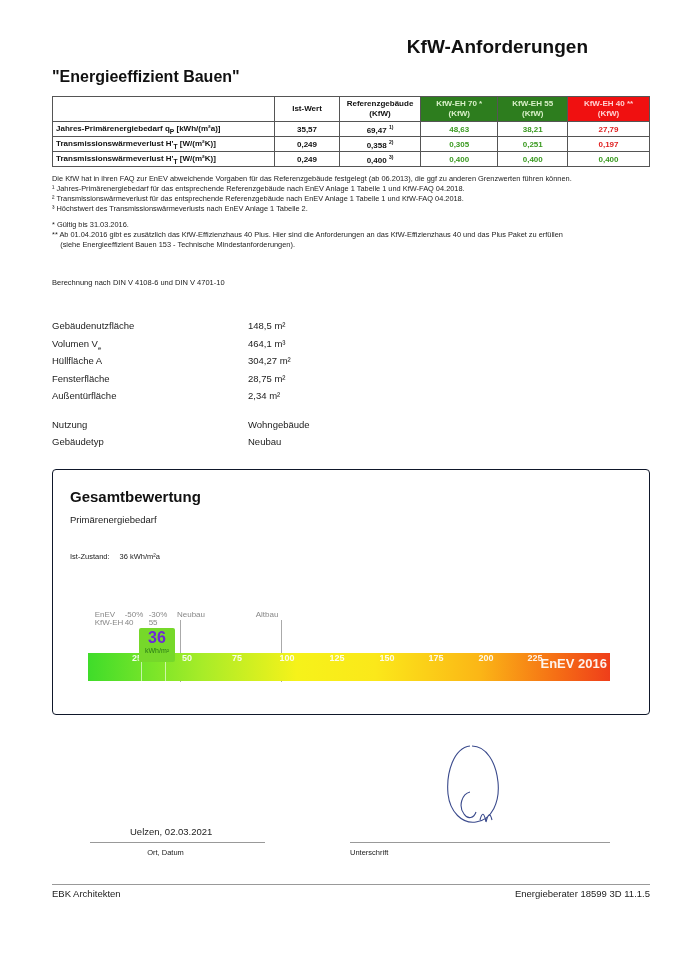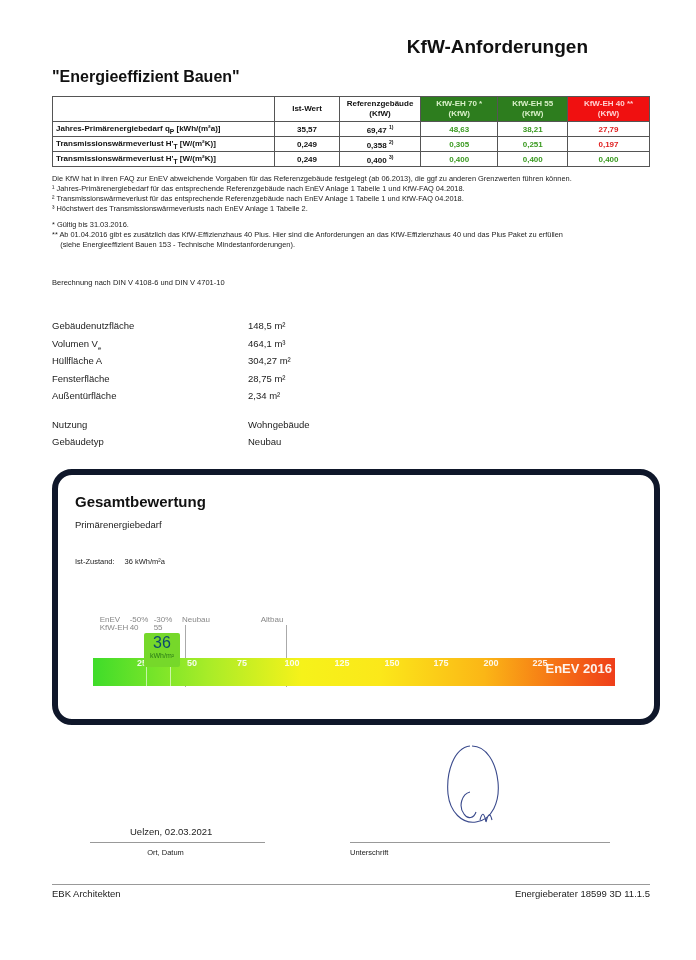--- a/index.html
+++ b/index.html
@@ -18,31 +18,31 @@
   td.r { color:#e02020; }
   sup { font-size:5px; }
   .notes { left:52px; top:174px; width:610px; font-size:7.4px; line-height:10px; color:#222; }
   .notes div { white-space:nowrap; }
   .calc { left:52px; top:278px; font-size:7.5px; color:#222; }
   .props { left:52px; top:320px; font-size:9.5px; color:#222; }
   .prow { position:relative; height:17.5px; }
   .prow .k { position:absolute; left:0; }
   .prow .v { position:absolute; left:196px; }
   .gap { height:11px; }
-  .box { left:52px; top:469px; width:596px; height:244px; border:6px solid #0f172a; border-radius:20px; }
+  .box { left:52px; top:469px; width:596px; height:244px; border:1px solid #0f172a; border-radius:4px; }
   .box-title { left:17px; top:18px; font-size:15px; font-weight:bold; color:#111; }
   .box-sub { left:17px; top:44px; font-size:9.5px; color:#222; }
   .box-ist { left:17px; top:82px; font-size:7.5px; color:#222; }
   .box-ist span.v { margin-left:10px;margin-top:28px; }
   .scale-bar { left:35px; top:183px; width:522px; height:28px; background:linear-gradient(to right,#3fdc2a 0%,#a8ec28 22%,#f6f21a 40%,#fbe81a 55%,#fbb616 75%,#f56d15 90%,#ef3e1a 100%); }
   .tick { position:absolute; top:183px; font-size:9px; color:#fff; opacity:0.9; transform:translateX(-50%); font-weight:bold; }
   .vline { position:absolute; width:1px; background:#aaa; }
   .mlabel { position:absolute; font-size:8px; color:#888; transform:translateX(-50%); line-height:8px; white-space:nowrap; }
   .marker { left:86px; top:158px; width:36px; height:34px; background:#76d82a; border-radius:2px; text-align:center; }
-  .marker .mv { font-size:16px; font-weight:normal; color:#0c4a6e; line-height:18px; margin-top:1px; }
+  .marker .mv { font-size:16px; font-weight:bold; color:#6d28d9; line-height:18px; margin-top:1px; }
   .marker .mu { font-size:7px; color:#2a7a16; line-height:8px; }
   .enev { right:42px; top:186px; font-size:13px; font-weight:bold; color:#fff; opacity:0.92; }
   .sig-place { left:130px; top:826px; font-size:9.5px; color:#222; }
   .sig-line1 { left:90px; top:842px; width:175px; border-top:1px solid #999; }
   .sig-line2 { left:350px; top:842px; width:260px; border-top:1px solid #999; }
   .sig-cap1 { left:78px; top:848px; width:175px; text-align:center; font-size:7.5px; color:#222; }
   .sig-cap2 { left:350px; top:848px; width:260px; font-size:7.5px; color:#222; }
   .signature { left:440px; top:742px; }
   .footer-line { left:52px; top:884px; width:598px; border-top:1px solid #999; }
   .footer-left { left:52px; top:888px; font-size:9.5px; color:#222; }

